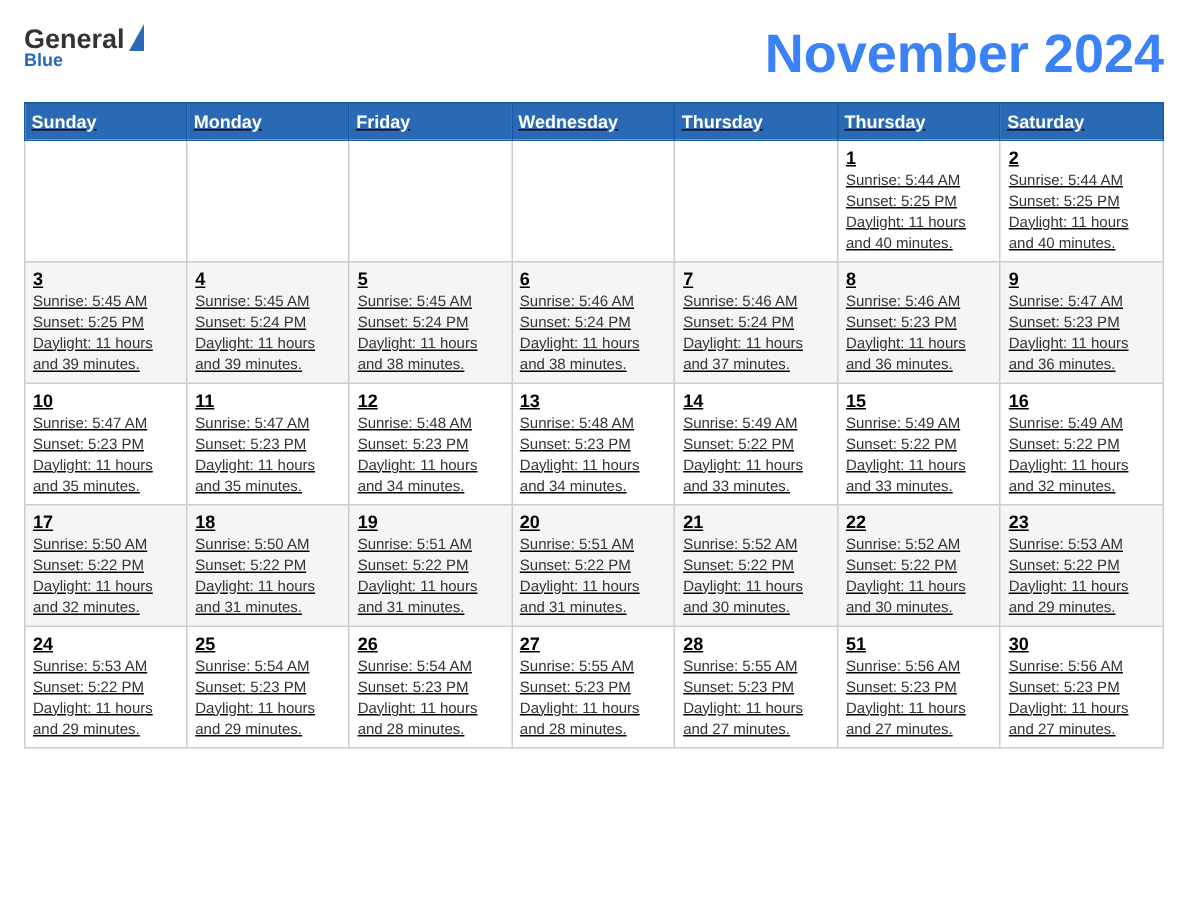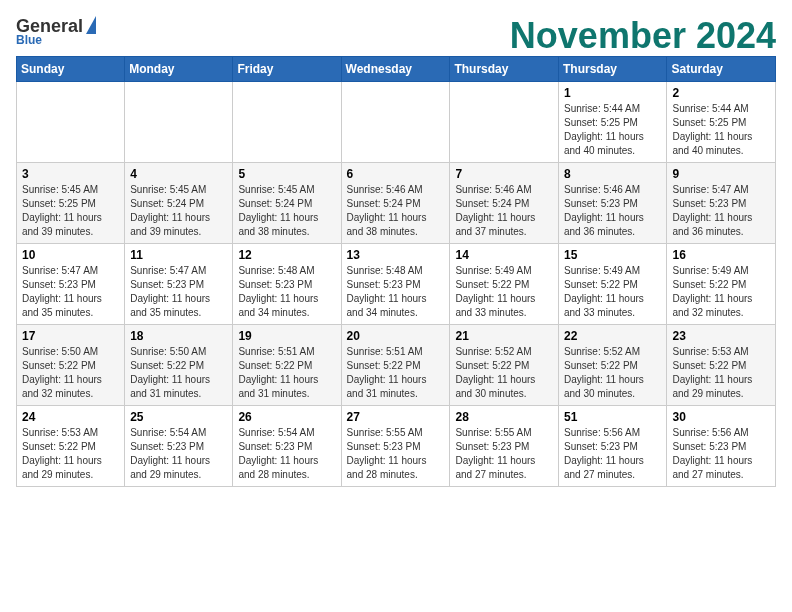--- a/index.html
+++ b/index.html
@@ -7,21 +7,21 @@
       font-family: Arial, sans-serif;
       background: #fff;
       width: 792px;
       min-height: 612px;
       padding: 16px;
     }
     .header {
       display: flex;
       justify-content: space-between;
       align-items: flex-start;
-      margin-bottom: 0;
+      margin-bottom: 12px;
     }
     .logo {
       display: flex;
       flex-direction: column;
       align-items: flex-start;
     }
     .logo-text {
       display: flex;
       align-items: center;
       font-size: 18px;
@@ -37,31 +37,32 @@
       border-bottom: 18px solid #2a6ab5;
       margin-left: 3px;
       margin-top: -4px;
     }
     .title-section {
       text-align: right;
     }
     .month-title {
       font-size: 36px;
       font-weight: bold;
-      color: #0f766e;
+      color: #3b82f6;
       line-height: 1.1;
     }
     .location {
       font-size: 14px;
       color: #555;
     }
     .calendar {
       width: 100%;
       border-collapse: collapse;
       font-size: 10.5px;
+      text-decoration: underline;
     }
     .calendar th {
       background-color: #2a6ab5;
       color: #fff;
       padding: 5px 4px;
       text-align: left;
       font-size: 12px;
       font-weight: bold;
       border: 1px solid #1a5aa5;
     }

